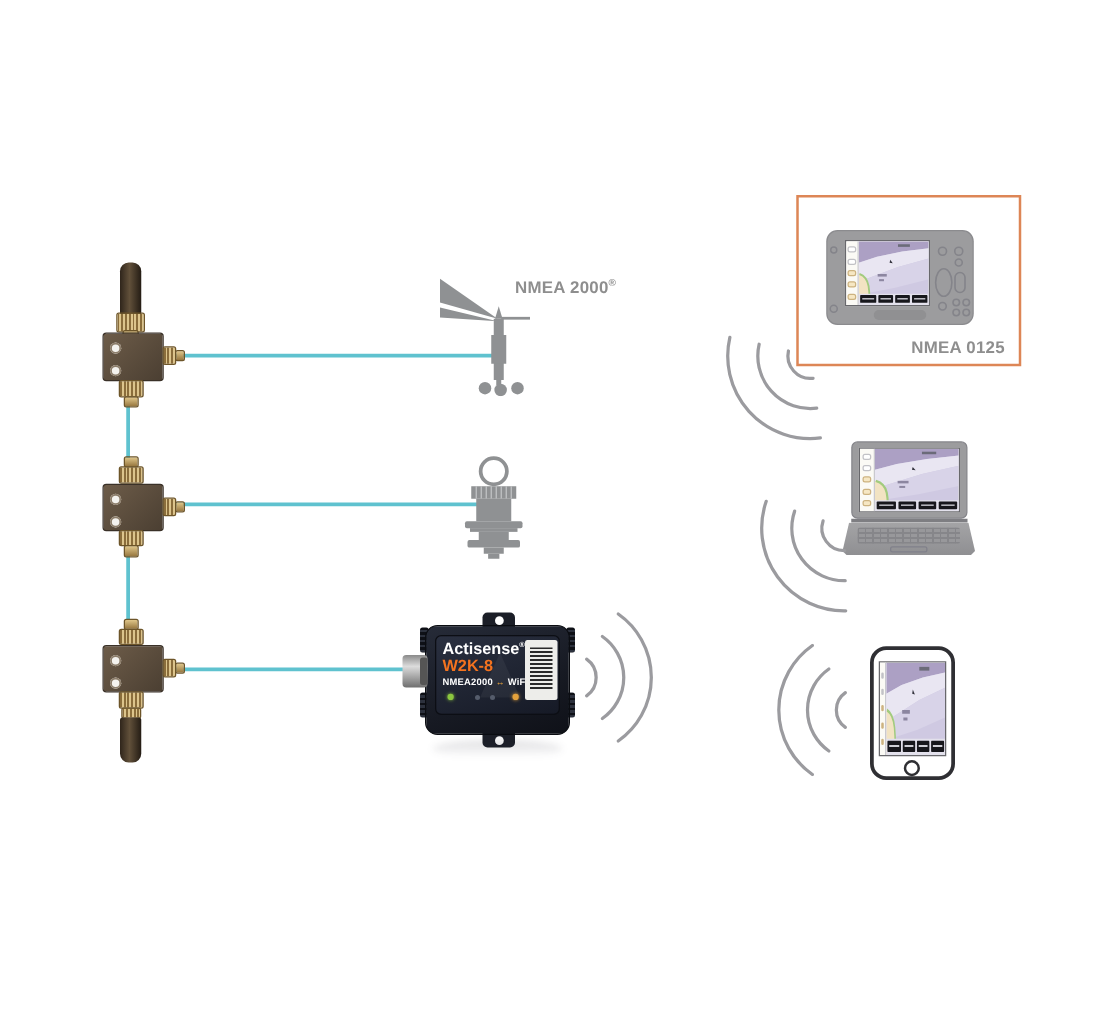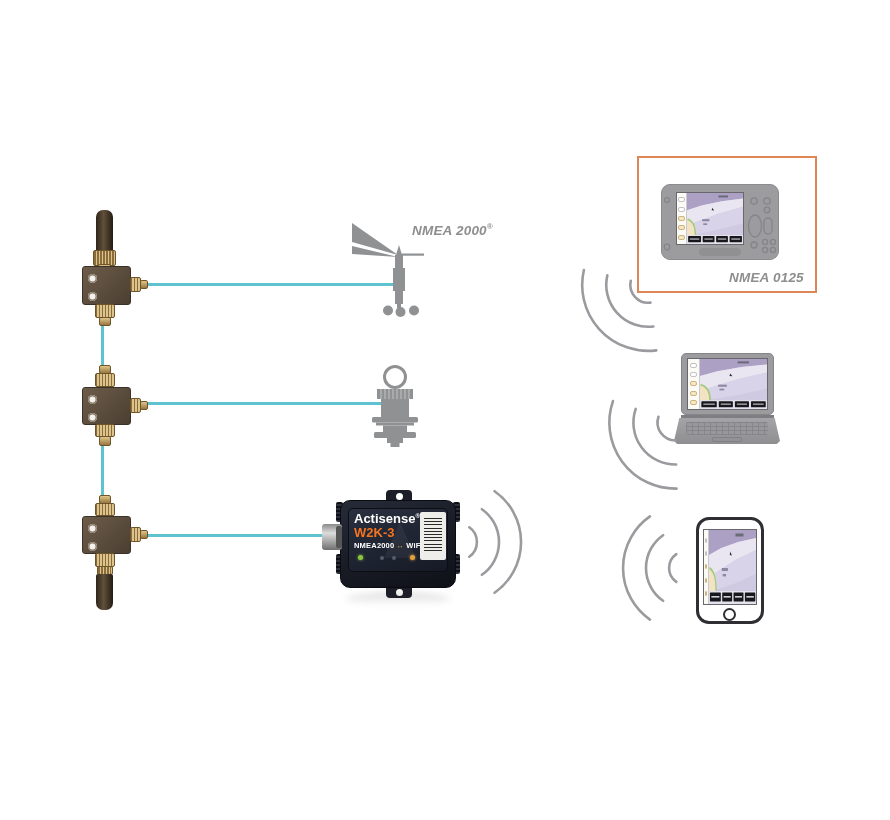--- a/index.html
+++ b/index.html
@@ -12,21 +12,21 @@
   .cable{position:absolute;background:var(--cable-cyan,#5fc2cf);}
   
   .brass-knurl{position:absolute;background:repeating-linear-gradient(90deg,#8a6d3b 0 1.5px,#dcc48c 1.5px 3px);border:1px solid #6d5529;border-radius:2px;box-sizing:border-box;}
   .brass-plain{position:absolute;background:linear-gradient(180deg,#dfc68a,#97773f);border:1px solid #6d5529;border-radius:2px;box-sizing:border-box;}
   .dark-term{position:absolute;background:linear-gradient(90deg,#2f251b,#61503a 45%,#241c14);box-sizing:border-box;}
   .tbody{position:absolute;background:linear-gradient(135deg,#6d5c49,#4b3f32);border:1px solid #3a3128;border-radius:3px;box-sizing:border-box;}
   .thole{position:absolute;width:9px;height:9px;border-radius:50%;background:#f4f2ee;box-shadow:inset 0 0 0 1.5px #8c7d6a;}
   
   .sil{fill:var(--device-gray,#8f9193);}
   
-  .glabel{position:absolute;color:var(--label-gray,#8e8e8e);font-weight:bold;font-size:13.5px;letter-spacing:.2px;white-space:nowrap;font-style:italic;}
+  .glabel{position:absolute;color:var(--label-gray,#8e8e8e);font-weight:bold;font-size:13.5px;letter-spacing:.2px;white-space:nowrap;}
   .glabel sup{font-size:8px;}
   
   .wifi path{fill:none;stroke:#9b9b9f;stroke-width:2.6;stroke-linecap:round;}
   
   #highlight-box{position:absolute;left:637px;top:156px;width:180px;height:137px;border:2.5px solid var(--highlight-orange,#dd8656);box-sizing:border-box;background:transparent;}
   
   .devgray{background:#9c9c9e;}
   .screen{position:absolute;border:1.5px solid #68686c;background:#fff;display:flex;box-sizing:border-box;overflow:hidden;}
   .btnstrip{background:#fbfaf5;border-right:1px solid #c9c9cf;display:flex;flex-direction:column;justify-content:space-evenly;align-items:center;box-sizing:border-box;}
   .sbtn{width:72%;height:5px;border-radius:2px;background:#ffffff;border:1px solid #c2c2c6;box-sizing:border-box;}
@@ -158,21 +158,21 @@
     <div class="abs" style="left:14px;top:66px;width:7px;height:20px;background:repeating-linear-gradient(180deg,#0e1016 0 2px,#2c313d 2px 4px);border-radius:2px;"></div>
     <div class="abs" style="left:131px;top:14px;width:7px;height:20px;background:repeating-linear-gradient(180deg,#0e1016 0 2px,#2c313d 2px 4px);border-radius:2px;"></div>
     <div class="abs" style="left:131px;top:66px;width:7px;height:20px;background:repeating-linear-gradient(180deg,#0e1016 0 2px,#2c313d 2px 4px);border-radius:2px;"></div>
     <div class="abs" style="left:18px;top:12px;width:116px;height:88px;border-radius:10px;background:linear-gradient(160deg,#262b38 0%,#171a23 60%,#0f1118 100%);border:1px solid #0a0c11;box-sizing:border-box;"></div>
     <div class="abs" style="left:26px;top:20px;width:100px;height:64px;border-radius:5px;background:linear-gradient(160deg,#2a3040,#161a26);border:1px solid #0c0e14;box-sizing:border-box;"></div>
     <div class="abs" style="left:62px;top:34px;width:0;height:0;border-left:16px solid transparent;border-right:16px solid transparent;border-bottom:36px solid rgba(255,255,255,0.05);"></div>
     <div class="face-text" style="left:32px;top:23px;font-size:13px;font-weight:bold;">
       <span>Actisense</span><sup style="font-size:6px;">®</sup>
     </div>
     <div class="abs" style="left:102px;top:26px;width:10px;height:8px;background:#4a5266;border-radius:2px;"></div>
-    <div class="face-text" style="left:32px;top:37px;font-size:13px;font-weight:bold;color:var(--brand-orange,#f4731f);">W2K-3</div>
+    <div class="face-text" style="left:32px;top:37px;font-size:13px;font-weight:bold;color:var(--brand-orange,#f4731f);">W2K-8</div>
     <div class="face-text" style="left:32px;top:53px;font-size:7.5px;font-weight:bold;letter-spacing:.2px;">
       <span>NMEA2000</span>
       <span style="color:var(--led-amber,#e3a13c);font-size:7px;">↔</span>
       <span>WiFi</span>
     </div>
     <div class="abs" style="left:36px;top:67px;width:5px;height:5px;border-radius:50%;background:var(--led-green,#8bc63f);box-shadow:0 0 3px var(--led-green,#8bc63f);"></div>
     <div class="abs" style="left:58px;top:68px;width:4px;height:4px;border-radius:50%;background:#555c6b;"></div>
     <div class="abs" style="left:70px;top:68px;width:4px;height:4px;border-radius:50%;background:#555c6b;"></div>
     <div class="abs" style="left:88px;top:67px;width:5px;height:5px;border-radius:50%;background:var(--led-amber,#e3a13c);box-shadow:0 0 3px var(--led-amber,#e3a13c);"></div>
     <div class="abs" style="left:98px;top:24px;width:26px;height:48px;background:#ededea;border-radius:2px;"></div>

